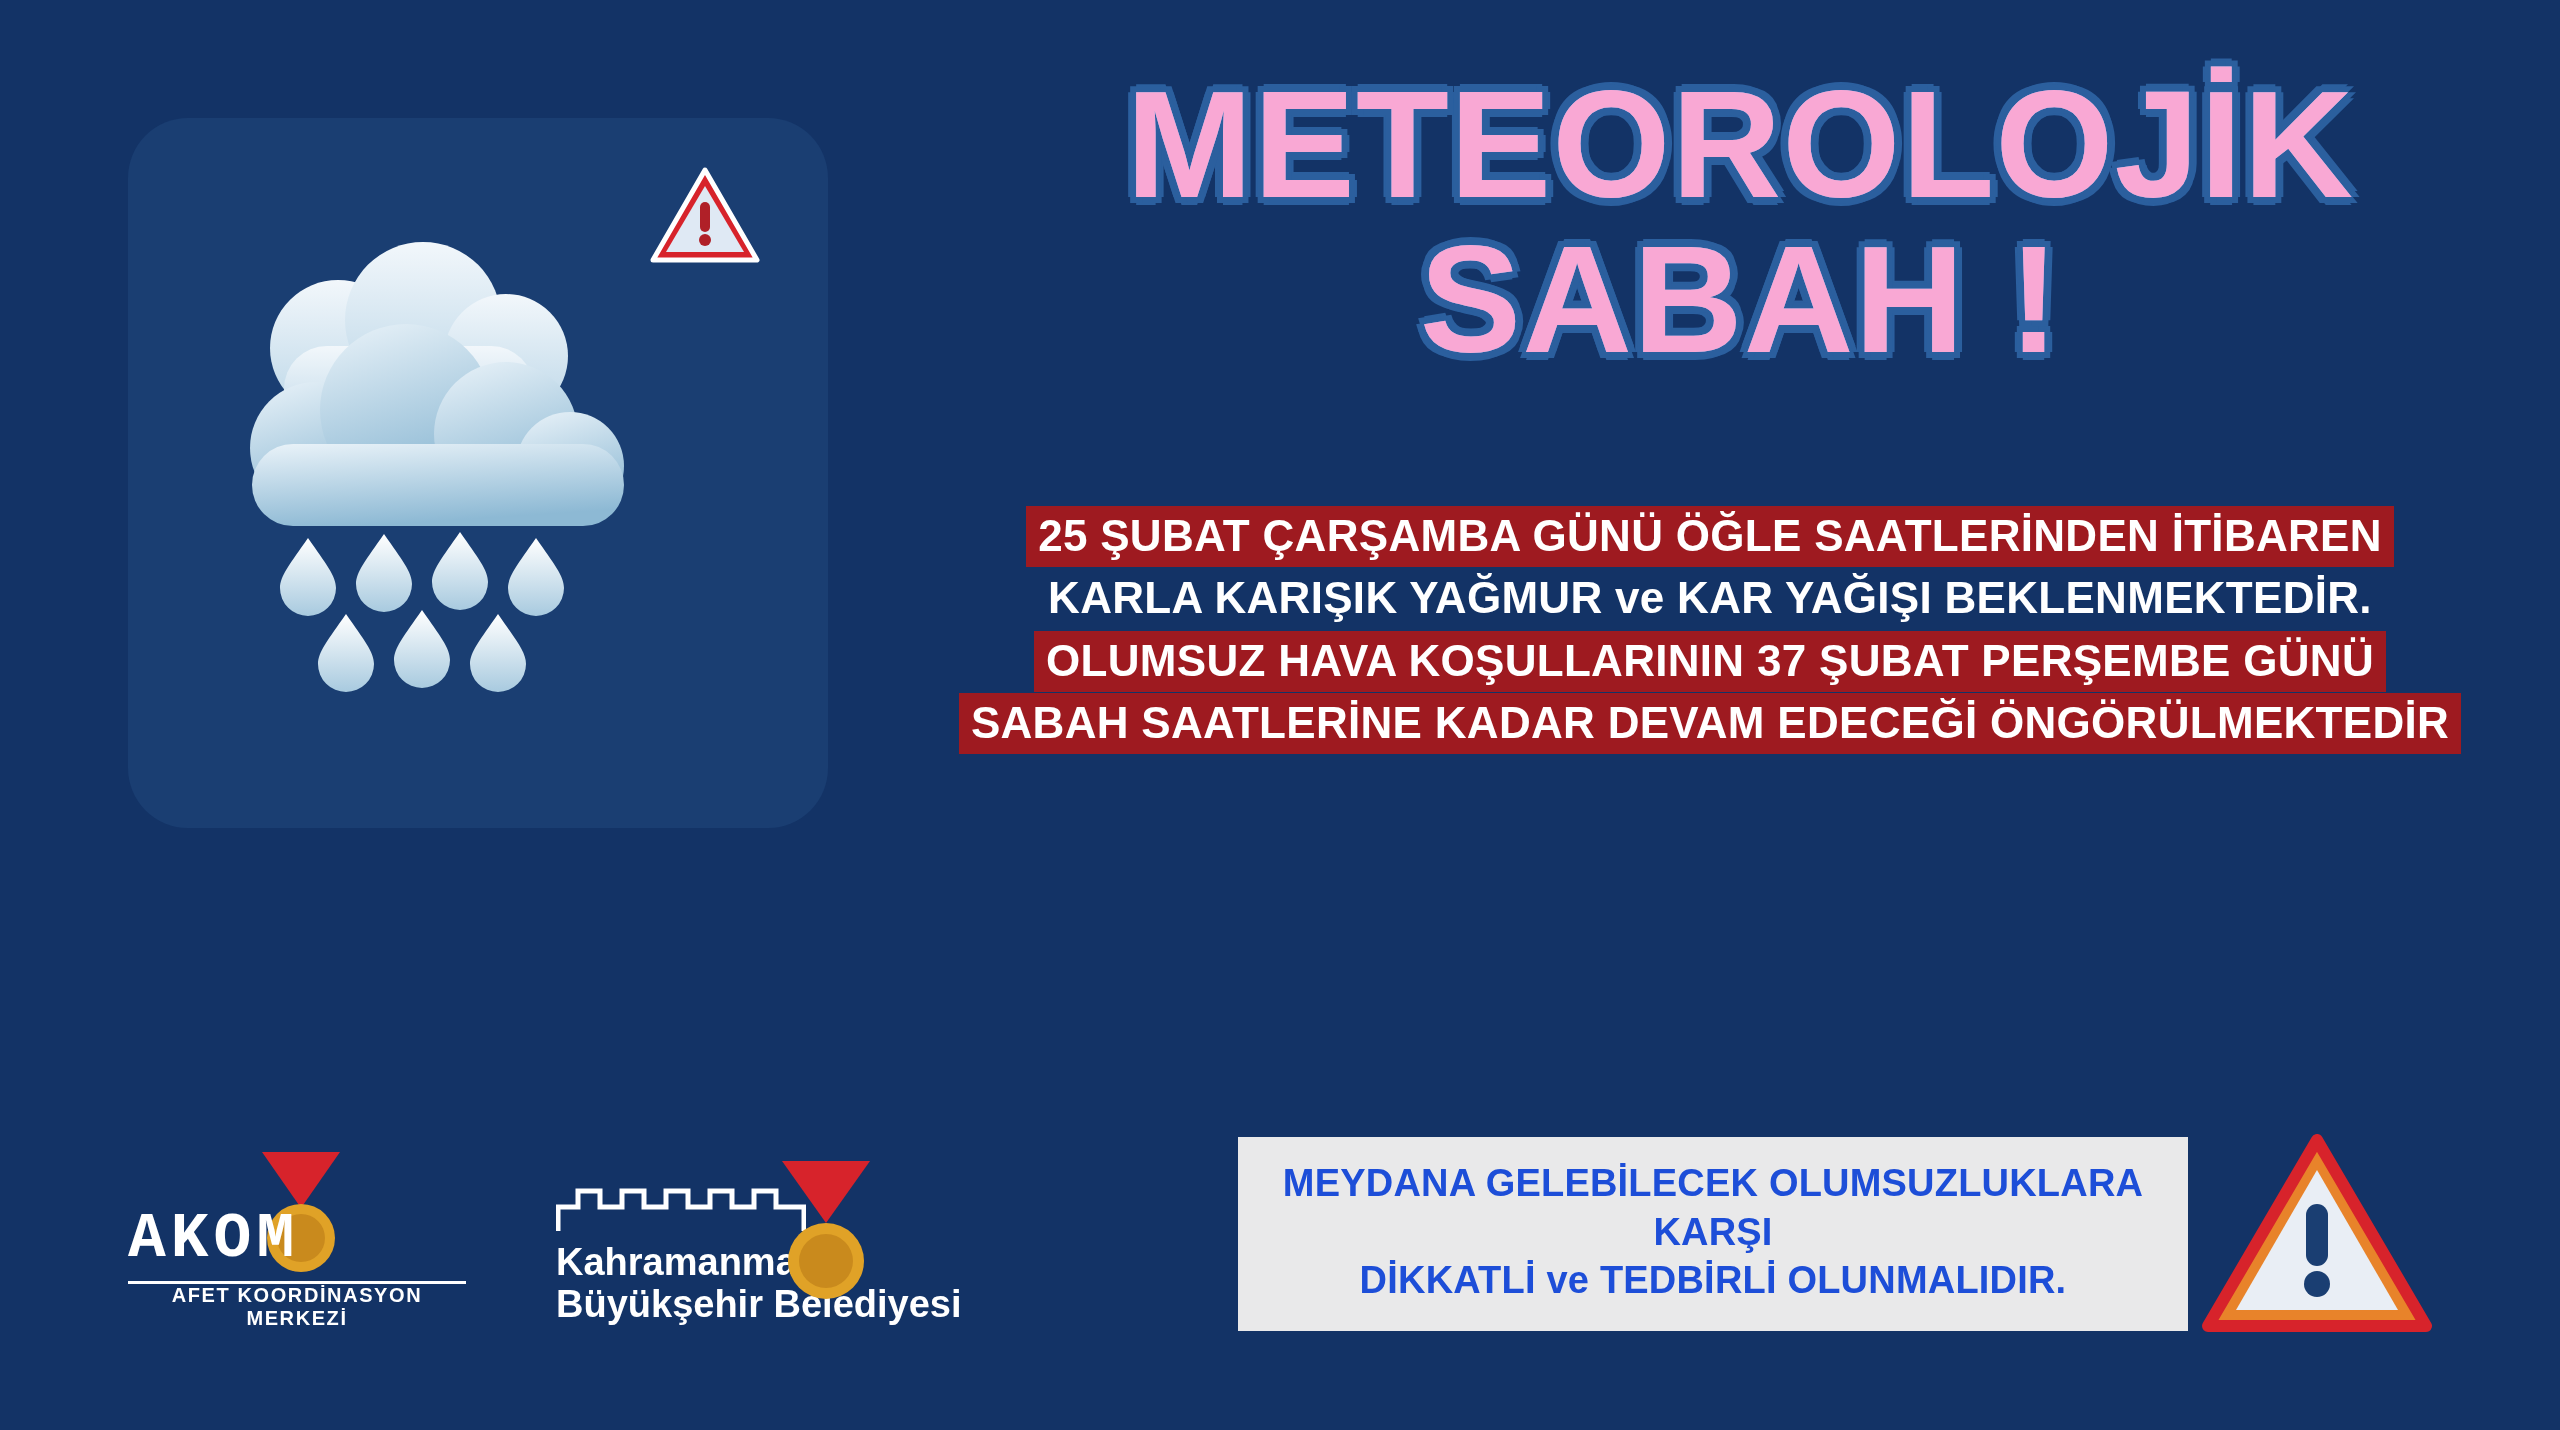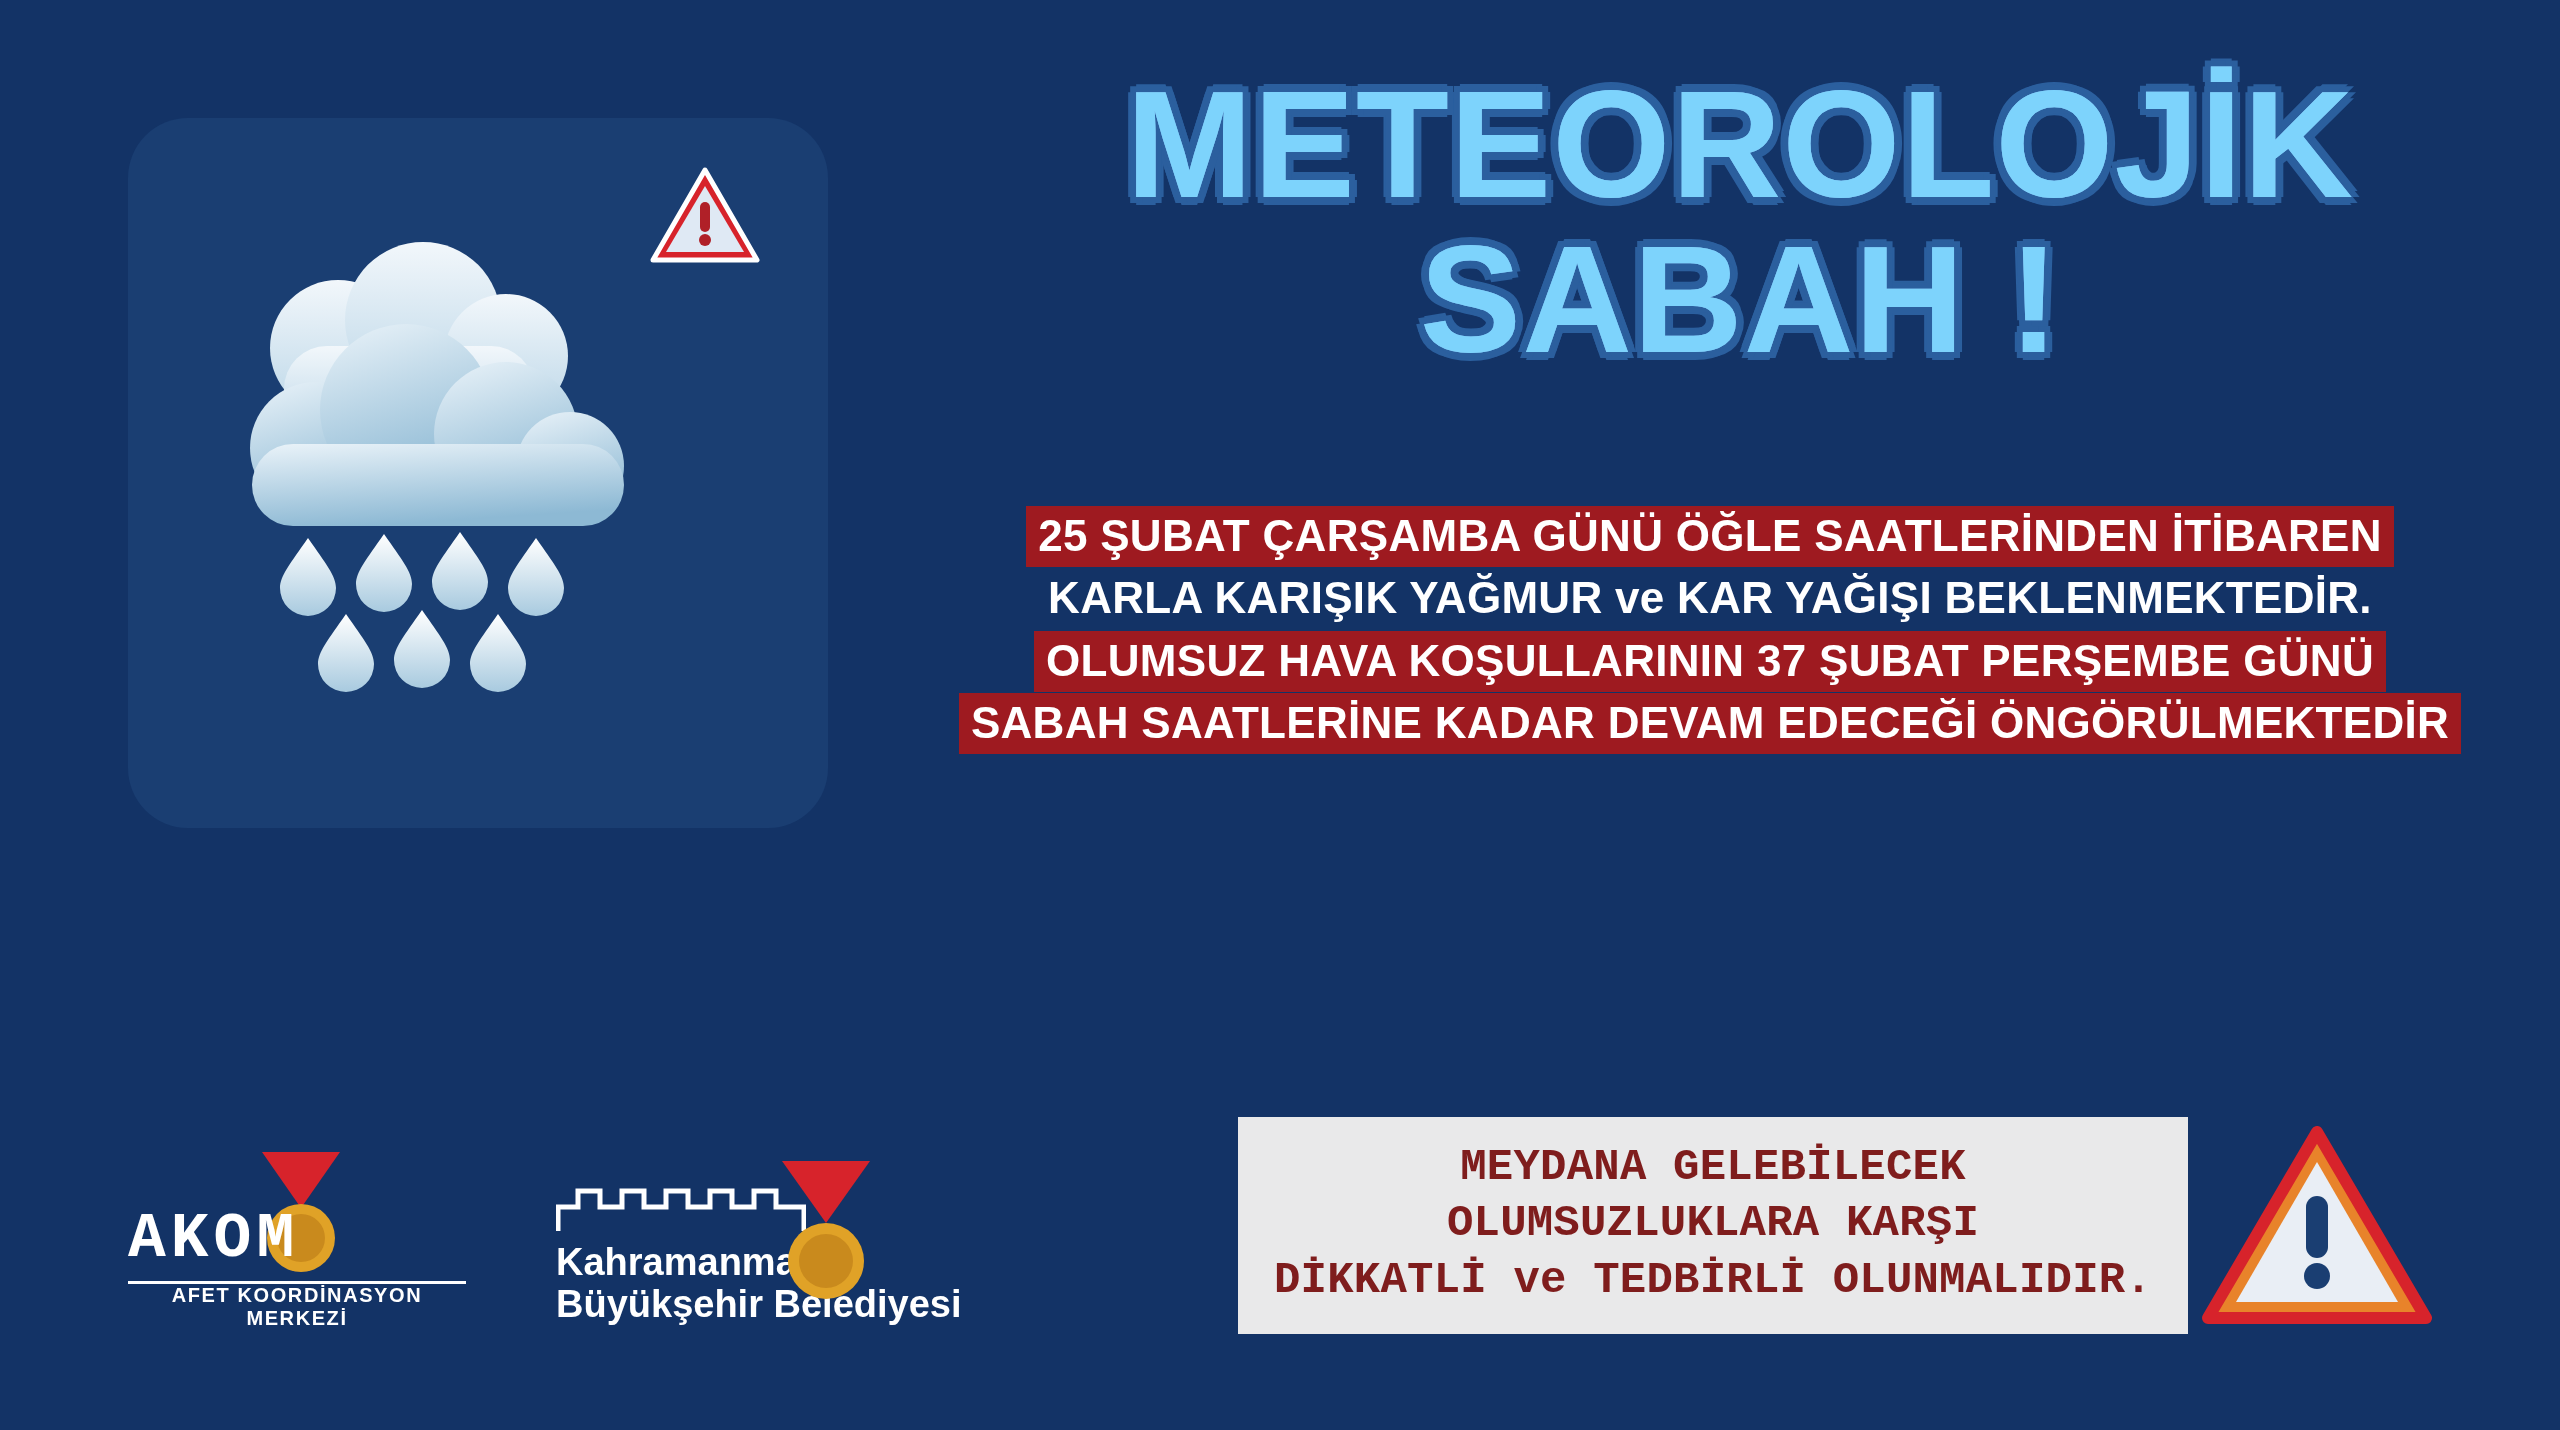--- a/index.html
+++ b/index.html
@@ -46,21 +46,21 @@
     height: 520px;
   }
 
   
   .headline {
     position: absolute;
     left: 980px;
     top: 70px;
     width: 1520px;
     text-align: center;
-    color: #7dd3fc;
+    color: #f9a8d4;
     font-weight: 800;
     letter-spacing: 1px;
     line-height: 0.98;
     text-shadow:
        0 0 0 #7fb3e8,
        6px 6px 0 #2b5f9e,
       -6px -6px 0 #2b5f9e,
        6px -6px 0 #2b5f9e,
       -6px 6px 0 #2b5f9e,
        0 8px 0 #2b5f9e,
@@ -171,26 +171,25 @@
     gap: 0px;
   }
   .notice-box {
     background: #e9e9ea;
     padding: 22px 34px 26px 34px;
     text-align: center;
     max-width: 950px;
   }
   .notice-line {
     display: block;
-    font-size: 44px;
+    font-size: 38px;
     font-weight: 800;
-    color: #7f1d1d;
+    color: #1d4ed8;
     line-height: 1.28;
     letter-spacing: 0.2px;
-    font-family: Liberation Mono, monospace;
   }
   .warn-triangle-big { width: 230px; height: 200px; margin-left: 14px; }
 </style>
 </head>
 <body>
 
 <div class="poster">
 
   <div class="icon-panel">
 

